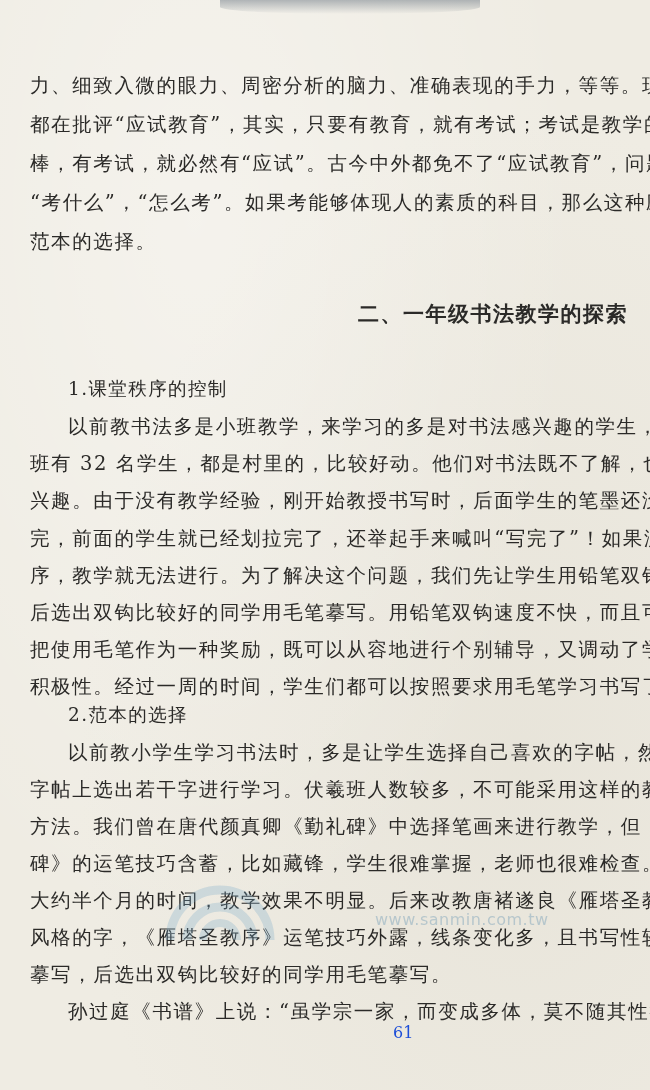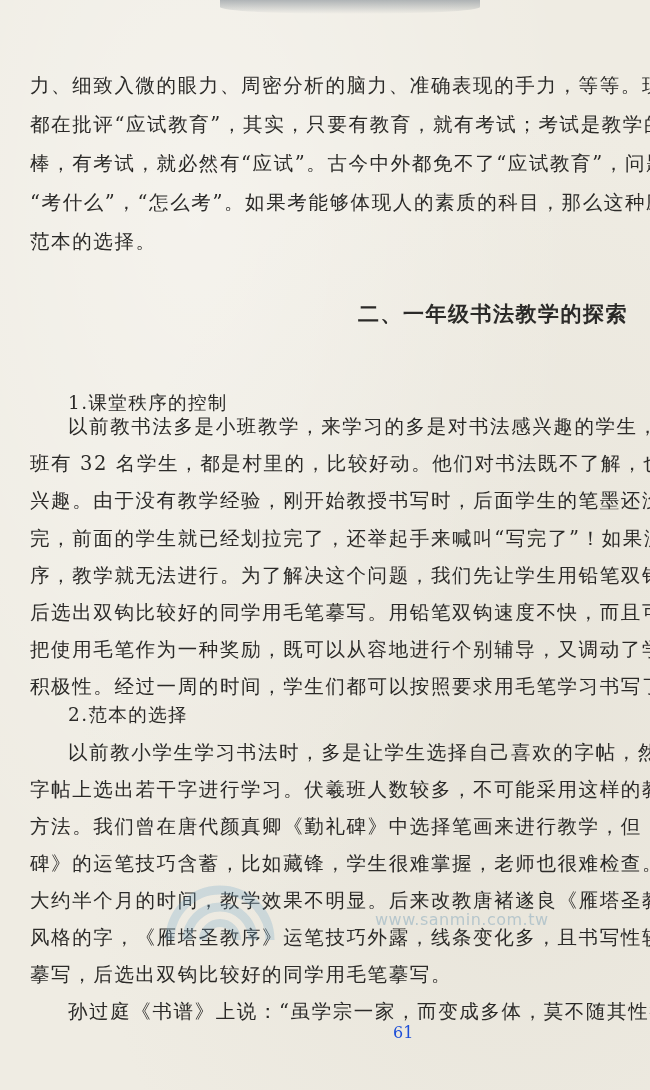--- a/index.html
+++ b/index.html
@@ -122,21 +122,21 @@
 <div class="page">
 
   <div class="line" style="top:74px;">力、细致入微的眼力、周密分析的脑力、准确表现的手力，等等。现在人们</div>
   <div class="line" style="top:113px;">都在批评“应试教育”，其实，只要有教育，就有考试；考试是教学的指挥</div>
   <div class="line" style="top:152px;">棒，有考试，就必然有“应试”。古今中外都免不了“应试教育”，问题在于</div>
   <div class="line" style="top:191px;">“考什么”，“怎么考”。如果考能够体现人的素质的科目，那么这种应试教</div>
   <div class="line" style="top:230px;">范本的选择。</div>
 
   <div class="heading">二、一年级书法教学的探索</div>
 
-  <div class="subheading" style="top:377px;margin-top:14px;">1.课堂秩序的控制</div>
+  <div class="subheading" style="top:377px;">1.课堂秩序的控制</div>
   <div class="line indent" style="top:415px;">以前教书法多是小班教学，来学习的多是对书法感兴趣的学生，伏羲</div>
   <div class="line" style="top:452px;">班有 32 名学生，都是村里的，比较好动。他们对书法既不了解，也谈不上</div>
   <div class="line" style="top:489px;">兴趣。由于没有教学经验，刚开始教授书写时，后面学生的笔墨还没发</div>
   <div class="line" style="top:527px;">完，前面的学生就已经划拉完了，还举起手来喊叫“写完了”！如果没有秩</div>
   <div class="line" style="top:564px;">序，教学就无法进行。为了解决这个问题，我们先让学生用铅笔双钩，然</div>
   <div class="line" style="top:601px;">后选出双钩比较好的同学用毛笔摹写。用铅笔双钩速度不快，而且可以</div>
   <div class="line" style="top:638px;">把使用毛笔作为一种奖励，既可以从容地进行个别辅导，又调动了学生的</div>
   <div class="line" style="top:675px;">积极性。经过一周的时间，学生们都可以按照要求用毛笔学习书写了。</div>
 
   <div class="subheading" style="top:703px;">2.范本的选择</div>

